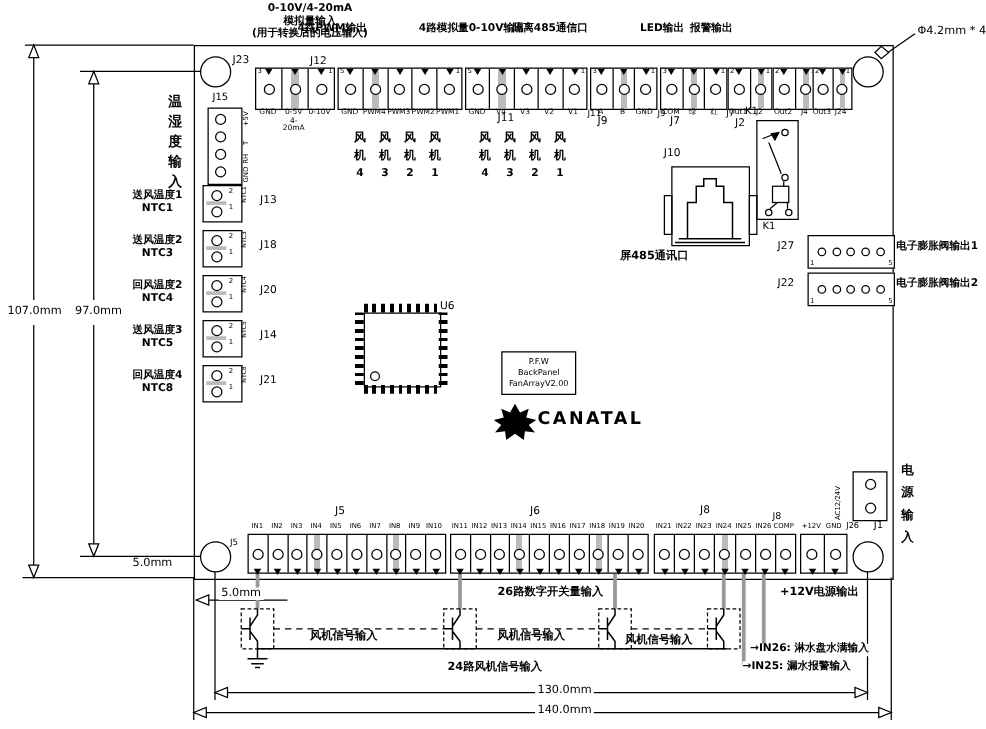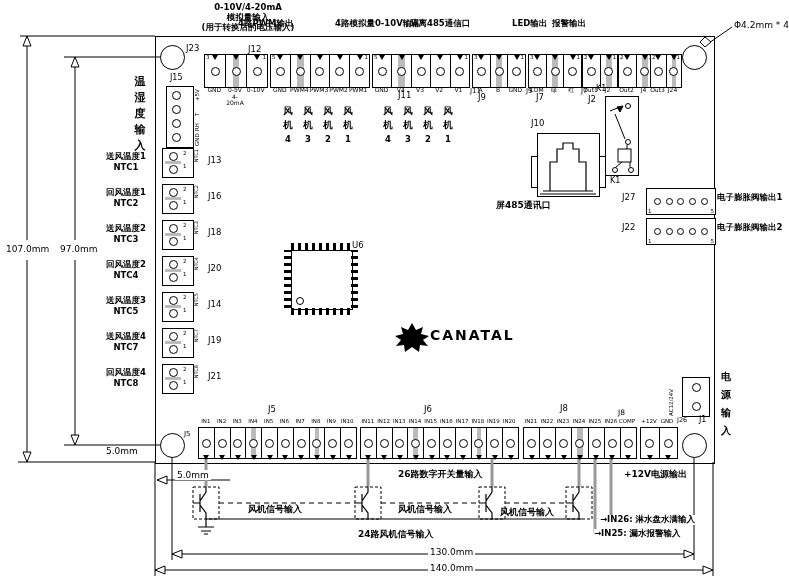--- a/index.html
+++ b/index.html
@@ -321,32 +321,20 @@
       <div class="ntcc">
         <span class="pinc" style="top:3px"></span>
         <span class="pinc" style="top:16px"></span>
         <span class="ntcpn" style="top:1px">2</span>
         <span class="ntcpn" style="top:14px">1</span>
       </div>
       <span class="ntcv">NTC1</span>
       <span class="ntcd">J13</span>
     </div>
       <div class="ntci">
-      <span class="ntcl">回风温度1
-NTC2</span>
-      <div class="ntcc">
-        <span class="pinc" style="top:3px"></span>
-        <span class="pinc" style="top:16px"></span>
-        <span class="ntcpn" style="top:1px">2</span>
-        <span class="ntcpn" style="top:14px">1</span>
-      </div>
-      <span class="ntcv">NTC2</span>
-      <span class="ntcd">J16</span>
-    </div>
-      <div class="ntci">
       <span class="ntcl">送风温度2
 NTC3</span>
       <div class="ntcc">
         <span class="pinc" style="top:3px"></span>
         <span class="pinc" style="top:16px"></span>
         <span class="ntcpn" style="top:1px">2</span>
         <span class="ntcpn" style="top:14px">1</span>
       </div>
       <span class="ntcv">NTC3</span>
       <span class="ntcd">J18</span>
@@ -369,32 +357,20 @@
       <div class="ntcc">
         <span class="pinc" style="top:3px"></span>
         <span class="pinc" style="top:16px"></span>
         <span class="ntcpn" style="top:1px">2</span>
         <span class="ntcpn" style="top:14px">1</span>
       </div>
       <span class="ntcv">NTC5</span>
       <span class="ntcd">J14</span>
     </div>
       <div class="ntci">
-      <span class="ntcl">送风温度4
-NTC7</span>
-      <div class="ntcc">
-        <span class="pinc" style="top:3px"></span>
-        <span class="pinc" style="top:16px"></span>
-        <span class="ntcpn" style="top:1px">2</span>
-        <span class="ntcpn" style="top:14px">1</span>
-      </div>
-      <span class="ntcv">NTC7</span>
-      <span class="ntcd">J19</span>
-    </div>
-      <div class="ntci">
       <span class="ntcl">回风温度4
 NTC8</span>
       <div class="ntcc">
         <span class="pinc" style="top:3px"></span>
         <span class="pinc" style="top:16px"></span>
         <span class="ntcpn" style="top:1px">2</span>
         <span class="ntcpn" style="top:14px">1</span>
       </div>
       <span class="ntcv">NTC8</span>
       <span class="ntcd">J21</span>
@@ -447,20 +423,23 @@
     </div>
 
   <div class="chipstrip" style="left:291px;top:243px;width:60px;height:7px;background:repeating-linear-gradient(90deg,#000 0 3px,transparent 3px 7px)"></div>
   <div class="chipstrip" style="left:291px;top:308px;width:60px;height:7px;background:repeating-linear-gradient(90deg,#000 0 3px,transparent 3px 7px)"></div>
   <div class="chipstrip" style="left:284px;top:250px;width:7px;height:58px;background:repeating-linear-gradient(0deg,#000 0 3px,transparent 3px 7px)"></div>
   <div class="chipstrip" style="left:351px;top:250px;width:7px;height:58px;background:repeating-linear-gradient(0deg,#000 0 3px,transparent 3px 7px)"></div>
   <div class="chipbody"></div>
   <div class="chipdot"></div>
   <span class="t" style="left:352px;top:241px;font-size:8.5px">U6</span>
 
+  <div class="boxed" style="left:401px;top:281px;width:58px;height:33px;font-size:6.5px;line-height:9px">P.F.W
+BackPanel
+FanArrayV2.00</div>
   <span class="t b" style="left:430px;top:327px;font-size:14px;letter-spacing:2px">CANATAL</span>
 
   <div class="jack"></div>
   <div class="tab" style="left:531px"></div>
   <div class="tab" style="left:599px"></div>
 
   <div class="relay"></div>
 
   <div class="hdr" style="left:646px;top:188px">
     <span class="pn pnl">1</span>

